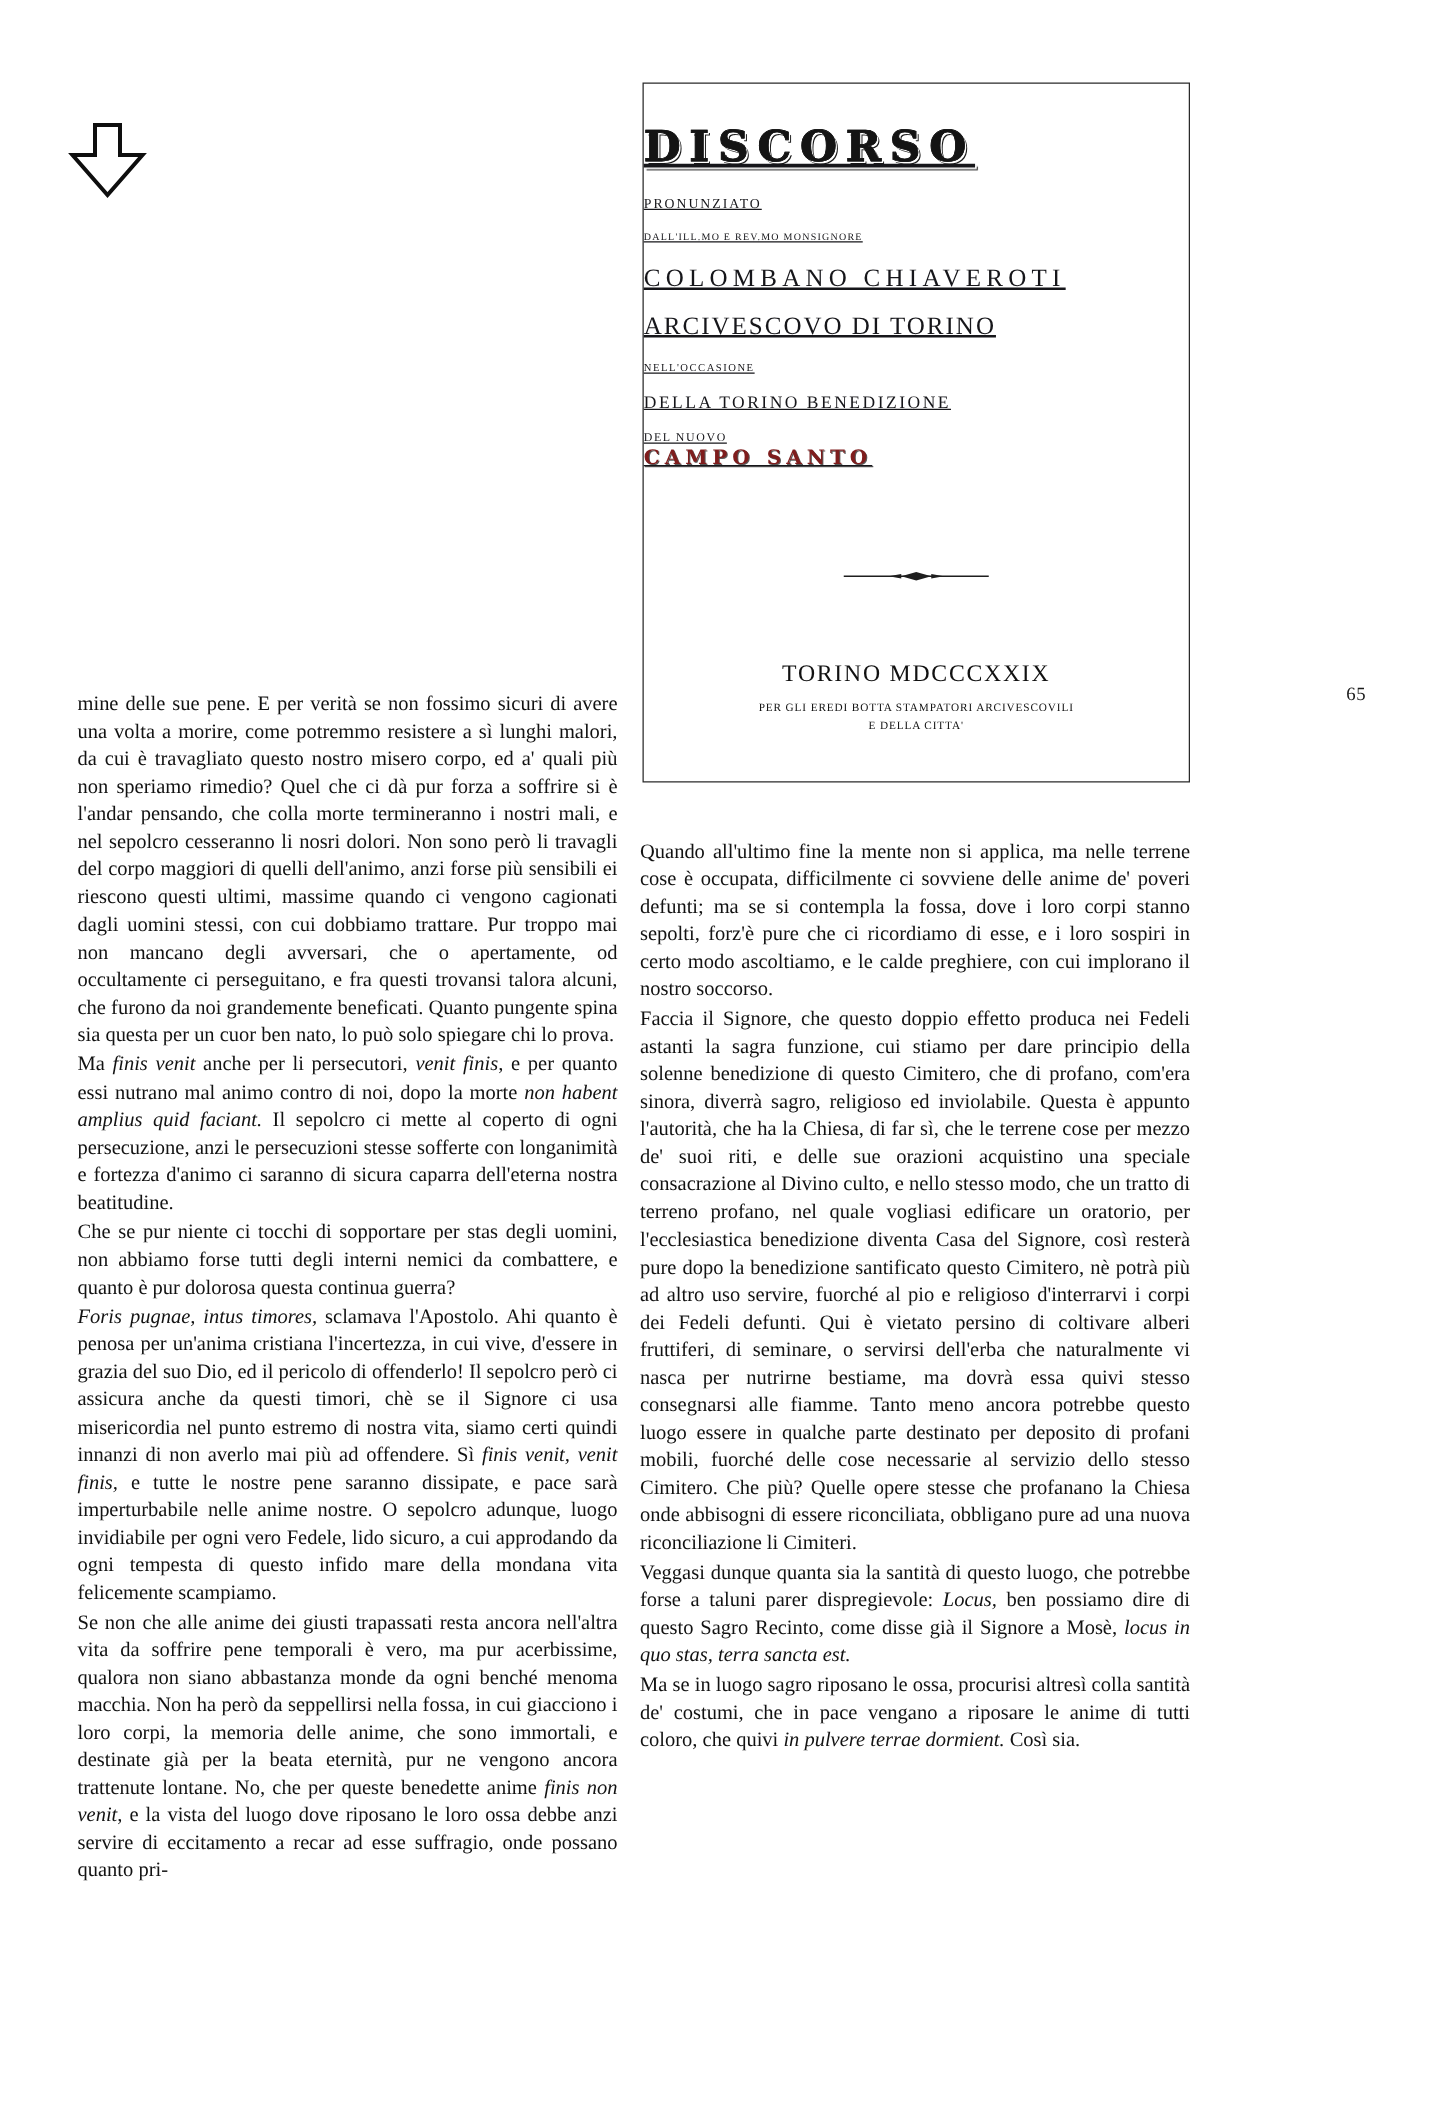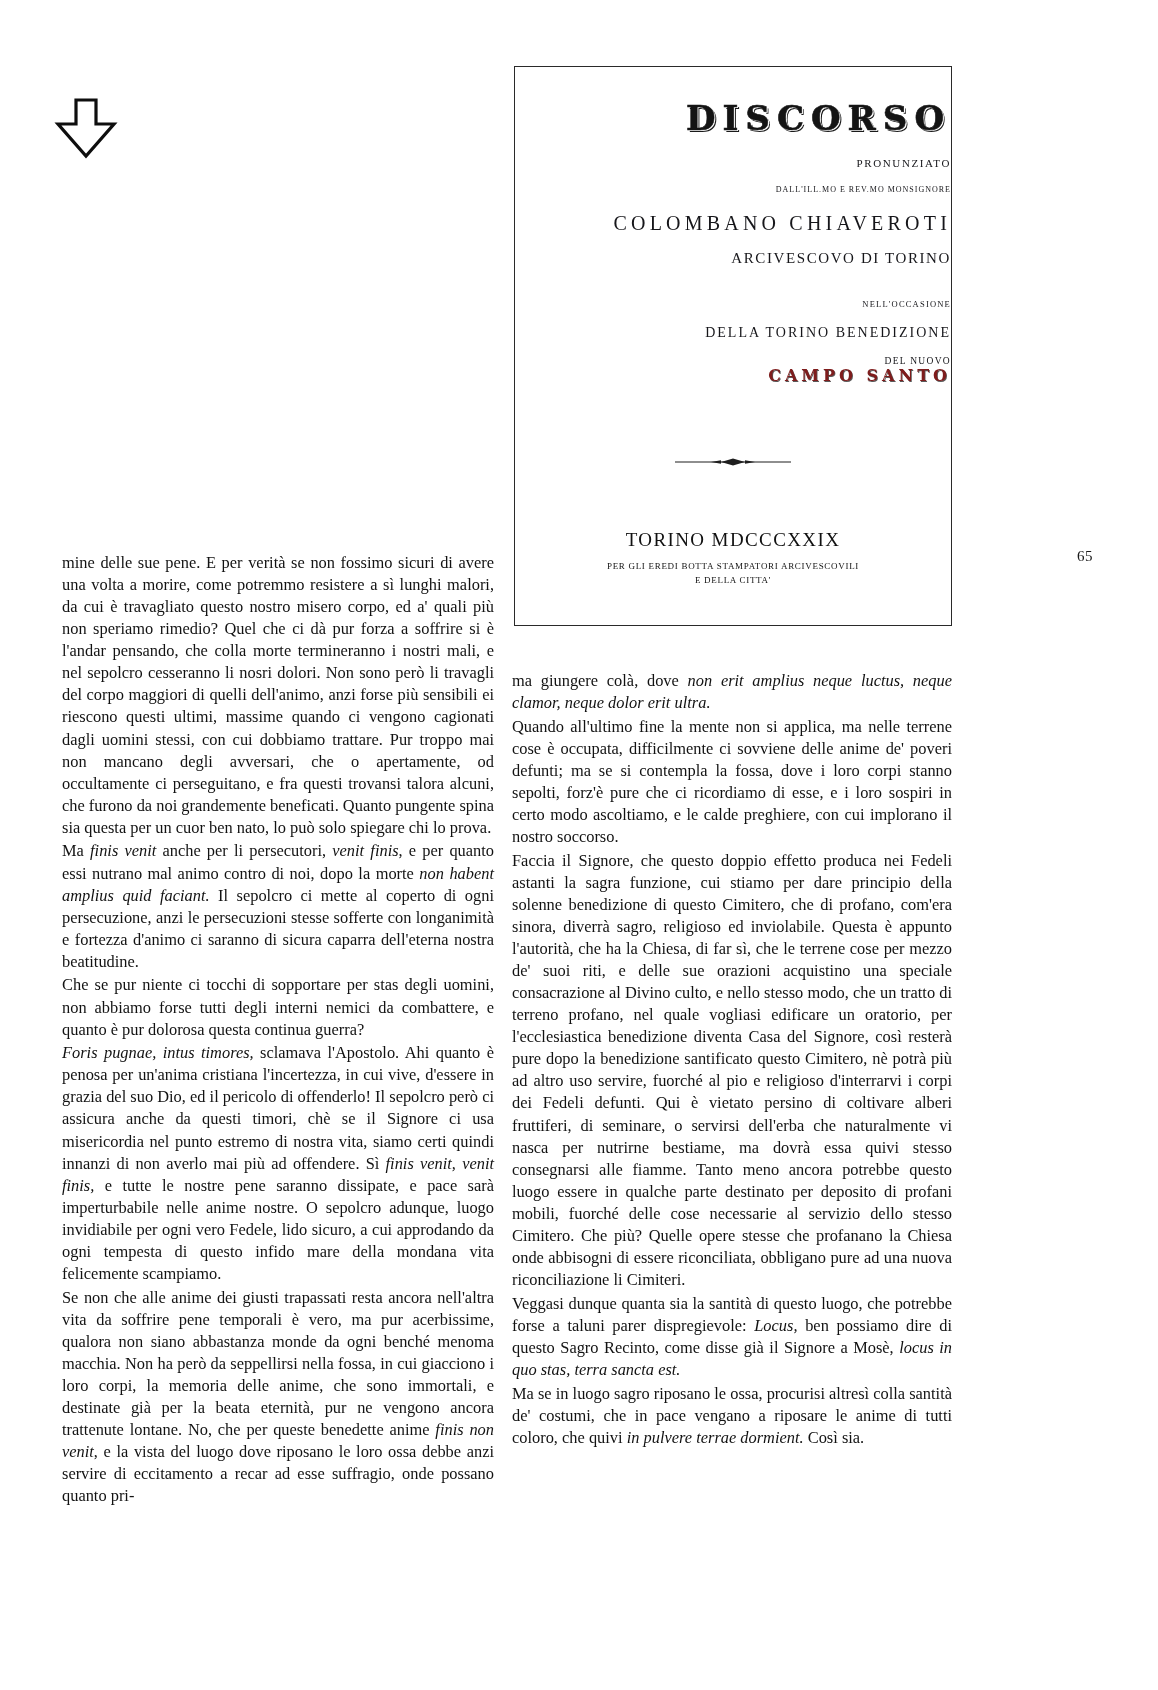--- a/index.html
+++ b/index.html
@@ -43,22 +43,23 @@
     width: 438px;
     height: 560px;
     border: 1.5px solid #2a2a2a;
     background: #ffffff;
     box-sizing: border-box;
   }
   .plate-inner {
     position: absolute;
     left: 0; right: 0;
     top: 34px;
-    text-align: right;
+    text-align: left;
     color: #16161a;
+    text-decoration: underline;
   }
   .plate-title {
     font-family: "DejaVu Serif", "Liberation Serif", serif;
     font-size: 34px;
     font-weight: 700;
     letter-spacing: 7px;
     line-height: 1;
     margin: 0 0 22px 0;
     color: #141414;
     -webkit-text-stroke: 0.6px #141414;
@@ -73,23 +74,23 @@
     font-size: 8px;
     letter-spacing: 1.0px;
     margin-bottom: 18px;
   }
   .plate-name {
     font-size: 20px;
     letter-spacing: 4.2px;
     margin-bottom: 15px;
   }
   .plate-role {
-    font-size: 15px;
+    font-size: 20px;
     letter-spacing: 1.6px;
-    margin-bottom: 32px;
+    margin-bottom: 16px;
   }
   .plate-l3 {
     font-size: 8.5px;
     letter-spacing: 1.2px;
     margin-bottom: 16px;
   }
   .plate-l4 {
     font-size: 14px;
     letter-spacing: 2.0px;
     margin-bottom: 15px;
@@ -200,18 +201,17 @@
 </div>
 
 <div class="col" id="col-left">
     <p>mine delle sue pene. E per verità se non fossimo sicuri di avere una volta a morire, come potremmo resistere a sì lunghi malori, da cui è travagliato questo nostro misero corpo, ed a' quali più non speriamo rimedio? Quel che ci dà pur forza a soffrire si è l'andar pensando, che colla morte termineranno i nostri mali, e nel sepolcro cesseranno li nosri dolori. Non sono però li travagli del corpo maggiori di quelli dell'animo, anzi forse più sensibili ei riescono questi ultimi, massime quando ci vengono cagionati dagli uomini stessi, con cui dobbiamo trattare. Pur troppo mai non mancano degli avversari, che o apertamente, od occultamente ci perseguitano, e fra questi trovansi talora alcuni, che furono da noi grandemente beneficati. Quanto pungente spina sia questa per un cuor ben nato, lo può solo spiegare chi lo prova.</p>
     <p>Ma <i>finis venit</i> anche per li persecutori, <i>venit finis</i>, e per quanto essi nutrano mal animo contro di noi, dopo la morte <i>non habent amplius quid faciant.</i> Il sepolcro ci mette al coperto di ogni persecuzione, anzi le persecuzioni stesse sofferte con longanimità e fortezza d'animo ci saranno di sicura caparra dell'eterna nostra beatitudine.</p>
     <p>Che se pur niente ci tocchi di sopportare per stas degli uomini, non abbiamo forse tutti degli interni nemici da combattere, e quanto è pur dolorosa questa continua guerra?</p>
     <p><i>Foris pugnae, intus timores,</i> sclamava l'Apostolo. Ahi quanto è penosa per un'anima cristiana l'incertezza, in cui vive, d'essere in grazia del suo Dio, ed il pericolo di offenderlo! Il sepolcro però ci assicura anche da questi timori, chè se il Signore ci usa misericordia nel punto estremo di nostra vita, siamo certi quindi innanzi di non averlo mai più ad offendere. Sì <i>finis venit, venit finis,</i> e tutte le nostre pene saranno dissipate, e pace sarà imperturbabile nelle anime nostre. O sepolcro adunque, luogo invidiabile per ogni vero Fedele, lido sicuro, a cui approdando da ogni tempesta di questo infido mare della mondana vita felicemente scampiamo.</p>
     <p>Se non che alle anime dei giusti trapassati resta ancora nell'altra vita da soffrire pene temporali è vero, ma pur acerbissime, qualora non siano abbastanza monde da ogni benché menoma macchia. Non ha però da seppellirsi nella fossa, in cui giacciono i loro corpi, la memoria delle anime, che sono immortali, e destinate già per la beata eternità, pur ne vengono ancora trattenute lontane. No, che per queste benedette anime <i>finis non venit</i>, e la vista del luogo dove riposano le loro ossa debbe anzi servire di eccitamento a recar ad esse suffragio, onde possano quanto pri-</p>
   </div>
 <div class="col" id="col-right">
-    <p>ma giungere colà, dove <i>non erit amplius neque luctus, neque clamor, neque dolor erit ultra.</i></p>
     <p>Quando all'ultimo fine la mente non si applica, ma nelle terrene cose è occupata, difficilmente ci sovviene delle anime de' poveri defunti; ma se si contempla la fossa, dove i loro corpi stanno sepolti, forz'è pure che ci ricordiamo di esse, e i loro sospiri in certo modo ascoltiamo, e le calde preghiere, con cui implorano il nostro soccorso.</p>
     <p>Faccia il Signore, che questo doppio effetto produca nei Fedeli astanti la sagra funzione, cui stiamo per dare principio della solenne benedizione di questo Cimitero, che di profano, com'era sinora, diverrà sagro, religioso ed inviolabile. Questa è appunto l'autorità, che ha la Chiesa, di far sì, che le terrene cose per mezzo de' suoi riti, e delle sue orazioni acquistino una speciale consacrazione al Divino culto, e nello stesso modo, che un tratto di terreno profano, nel quale vogliasi edificare un oratorio, per l'ecclesiastica benedizione diventa Casa del Signore, così resterà pure dopo la benedizione santificato questo Cimitero, nè potrà più ad altro uso servire, fuorché al pio e religioso d'interrarvi i corpi dei Fedeli defunti. Qui è vietato persino di coltivare alberi fruttiferi, di seminare, o servirsi dell'erba che naturalmente vi nasca per nutrirne bestiame, ma dovrà essa quivi stesso consegnarsi alle fiamme. Tanto meno ancora potrebbe questo luogo essere in qualche parte destinato per deposito di profani mobili, fuorché delle cose necessarie al servizio dello stesso Cimitero. Che più? Quelle opere stesse che profanano la Chiesa onde abbisogni di essere riconciliata, obbligano pure ad una nuova riconciliazione li Cimiteri.</p>
     <p>Veggasi dunque quanta sia la santità di questo luogo, che potrebbe forse a taluni parer dispregievole: <i>Locus,</i> ben possiamo dire di questo Sagro Recinto, come disse già il Signore a Mosè, <i>locus in quo stas, terra sancta est.</i></p>
     <p>Ma se in luogo sagro riposano le ossa, procurisi altresì colla santità de' costumi, che in pace vengano a riposare le anime di tutti coloro, che quivi <i>in pulvere terrae dormient.</i> Così sia.</p>
   </div>
 
 </body></html>

